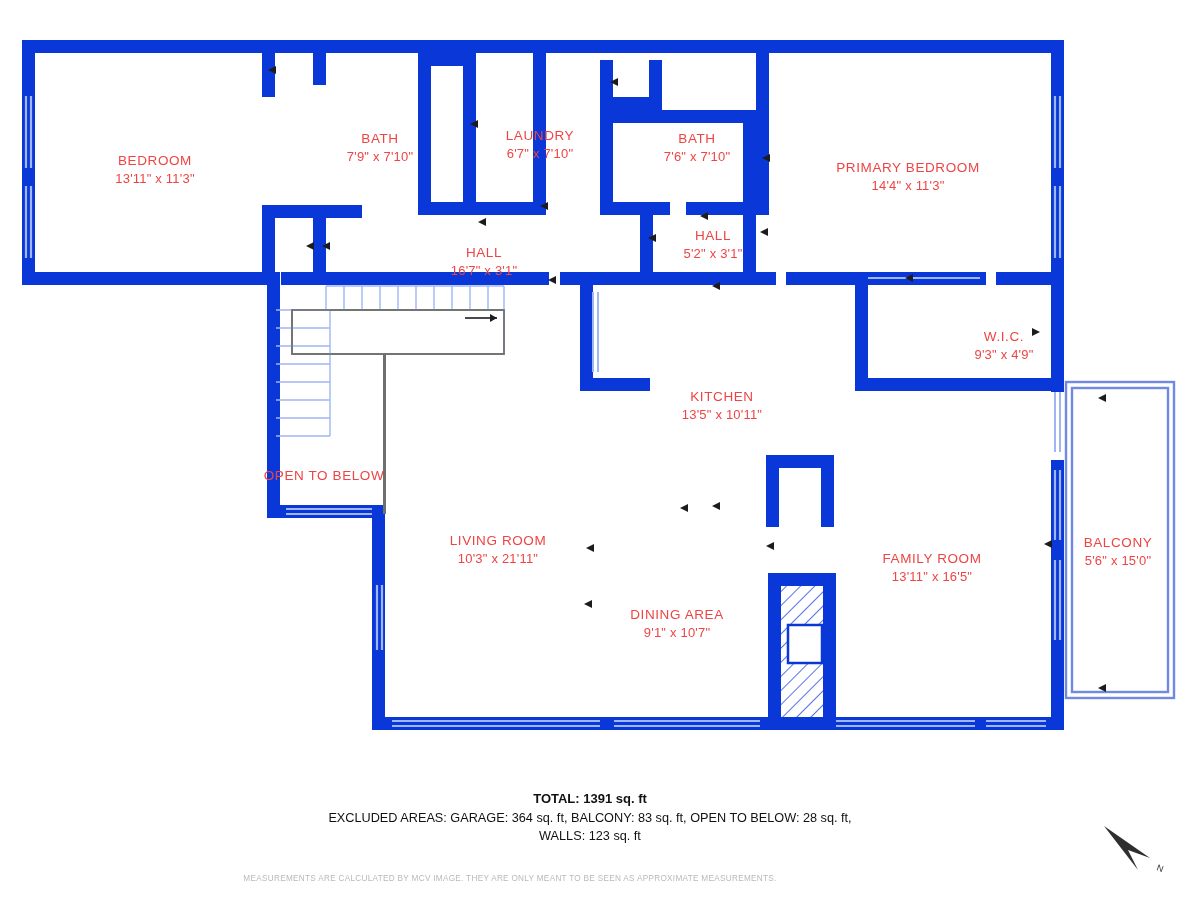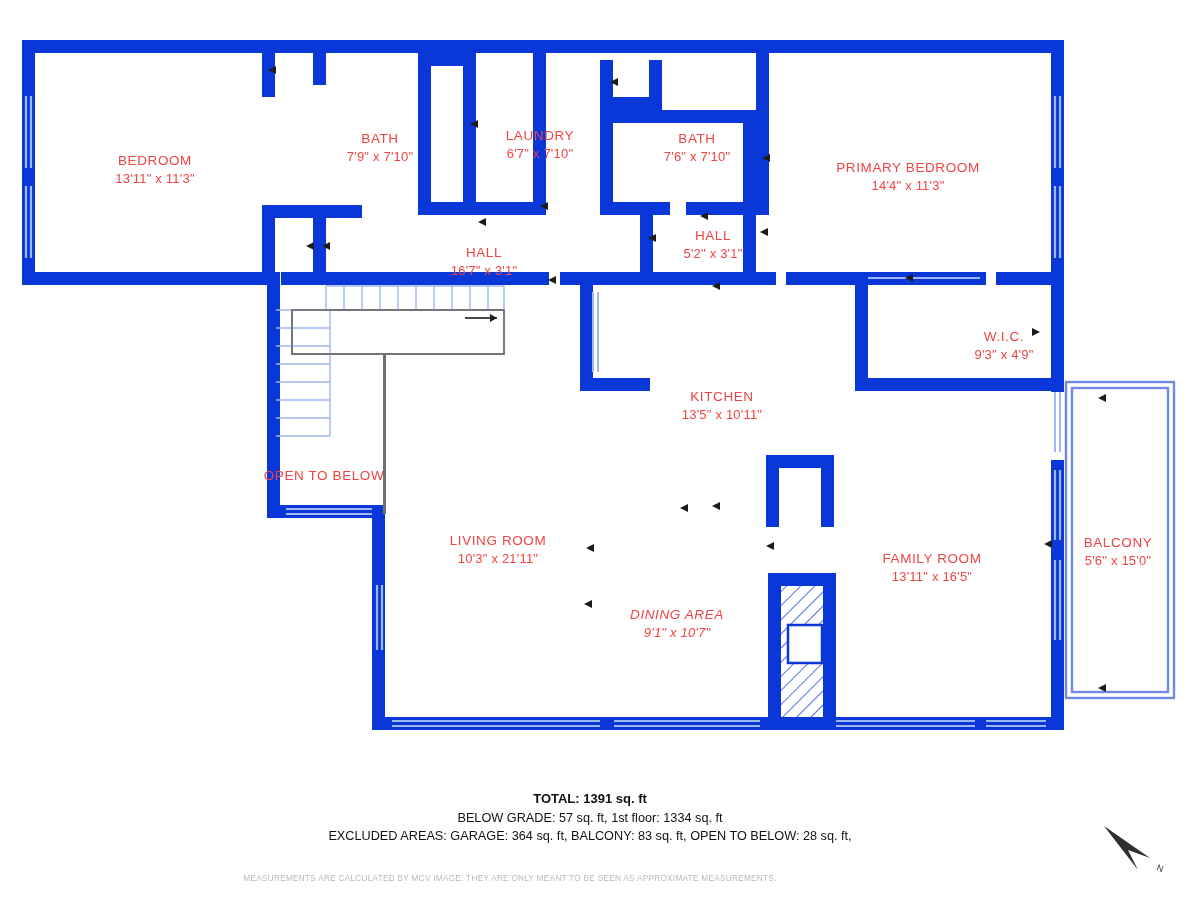--- a/index.html
+++ b/index.html
@@ -286,39 +286,39 @@
       <span class="dims">13'5" x 10'11"</span>
     </div>
     <div class="lbl" style="left: 498px; top: 550px;">
       <span class="name">LIVING ROOM</span>
       <span class="dims">10'3" x 21'11"</span>
     </div>
     <div class="lbl" style="left: 932px; top: 568px;">
       <span class="name">FAMILY ROOM</span>
       <span class="dims">13'11" x 16'5"</span>
     </div>
-    <div class="lbl" style="left: 677px; top: 624px; font-style: italic;">
+    <div class="lbl" style="left: 677px; top: 624px;">
       <span class="name">DINING AREA</span>
       <span class="dims">9'1" x 10'7"</span>
     </div>
     <div class="lbl" style="left: 1118px; top: 552px;">
       <span class="name">BALCONY</span>
       <span class="dims">5'6" x 15'0"</span>
     </div>
   </div>
 <div id="single-labels">
     <div class="lbl one" style="left: 324px; top: 476px;">
       <span class="name">OPEN TO BELOW</span>
     </div>
   </div>
 
 <div class="summary" style="top:790px;">
   <span class="line total">TOTAL: 1391 sq. ft</span>
-  <span class="line">BELOW GRADE: 57 sq. ft, 1st floor: 1334 sq. ft</span>
   <span class="line">EXCLUDED AREAS: GARAGE: 364 sq. ft, BALCONY: 83 sq. ft, OPEN TO BELOW: 28 sq. ft,</span>
+  <span class="line">WALLS: 123 sq. ft</span>
 </div>
 
 <div class="disclaimer" style="top:874px;">MEASUREMENTS ARE CALCULATED BY MCV IMAGE. THEY ARE ONLY MEANT TO BE SEEN AS APPROXIMATE MEASUREMENTS.</div>
 
 <svg class="north" viewBox="0 0 70 60">
   <polygon points="6,8 40,52 30,32 52,40" fill="#2f2f2f"></polygon>
   <text x="58" y="52" font-family="Liberation Sans, sans-serif" font-size="9" fill="#2f2f2f" transform="rotate(20 58 52)">N</text>
 </svg>
 
 </body></html>

